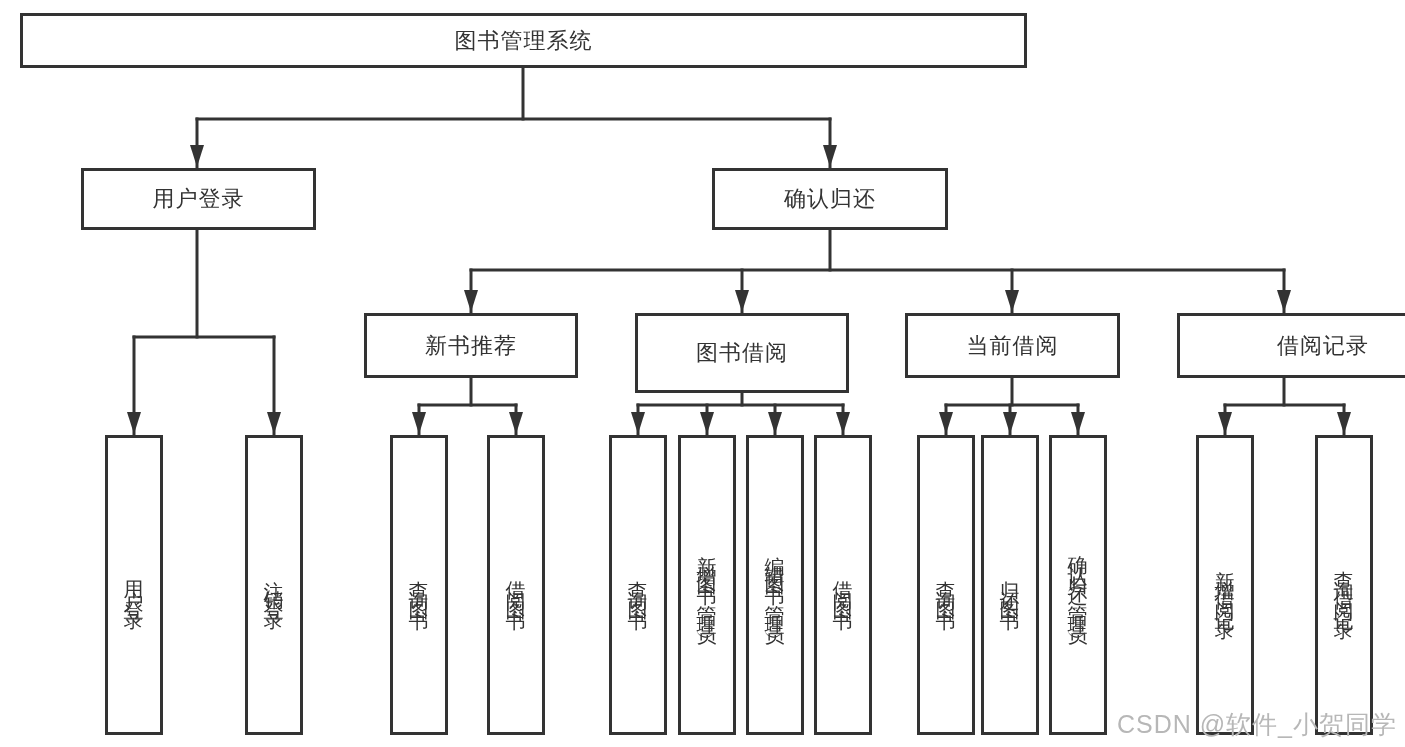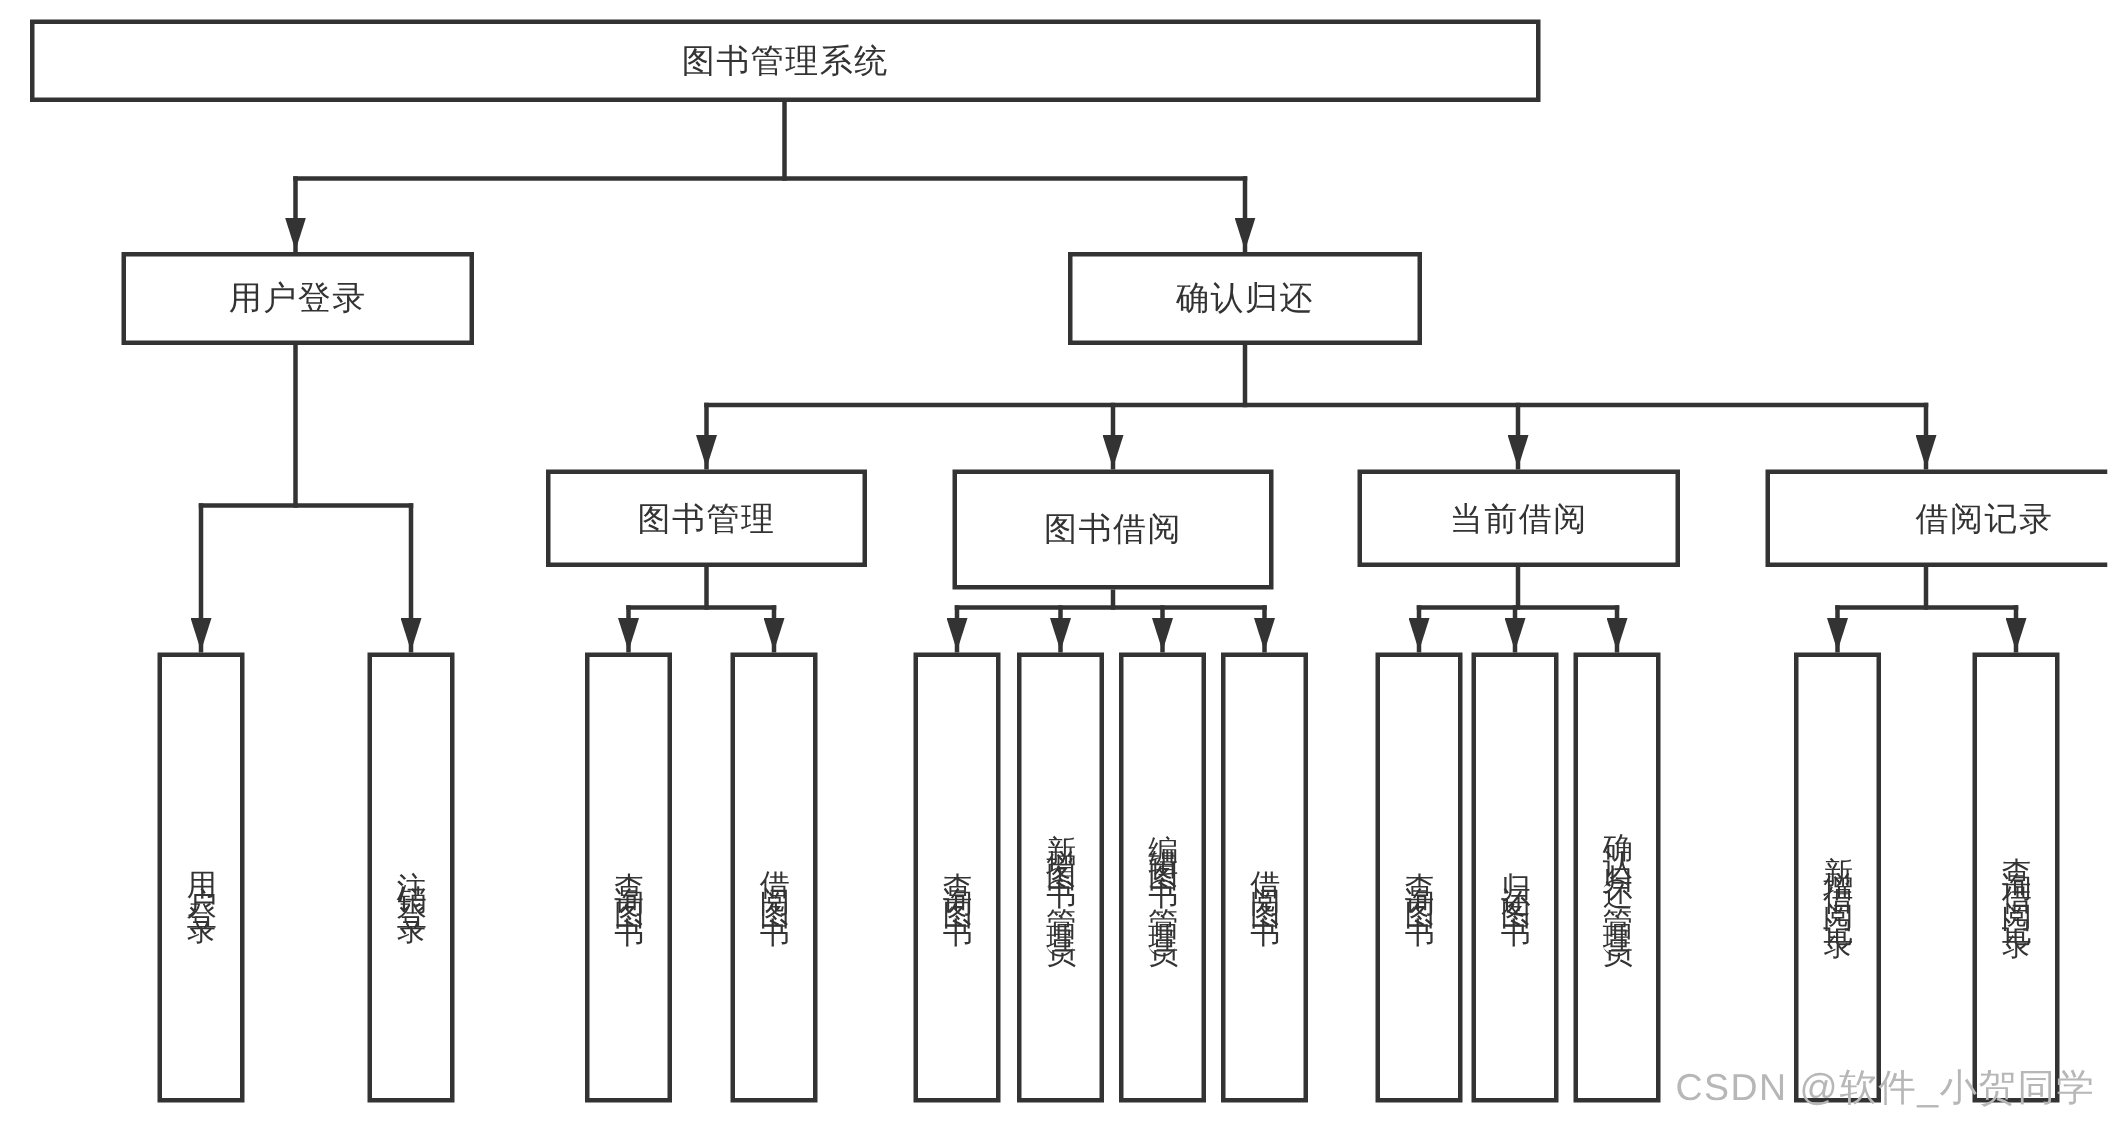--- a/index.html
+++ b/index.html
@@ -111,21 +111,21 @@
       <line x1="1225" y1="405" x2="1225" y2="434" marker-end="url(#arrow)"></line>
       <line x1="1344" y1="405" x2="1344" y2="434" marker-end="url(#arrow)"></line>
     </g>
   </svg>
 
   <div class="node h" style="left:20px; top:13px; width:1007px; height:55px;">图书管理系统</div>
 
   <div class="node h" style="left:81px; top:168px; width:235px; height:62px;">用户登录</div>
   <div class="node h" style="left:712px; top:168px; width:236px; height:62px;">确认归还</div>
 
-  <div class="node h" style="left:364px; top:313px; width:214px; height:65px;">图书管理</div>
+  <div class="node h" style="left:364px; top:313px; width:214px; height:65px;">新书推荐</div>
   <div class="node h" style="left:635px; top:313px; width:214px; height:80px;">图书借阅</div>
   <div class="node h" style="left:905px; top:313px; width:215px; height:65px;">当前借阅</div>
   <div class="node h" style="left:1177px; top:313px; width:257px; height:65px;padding-left:35px;">借阅记录</div>
 
   <div class="node v" style="left:105px;">用户登录</div>
   <div class="node v" style="left:245px;">注销登录</div>
 
   <div class="node v" style="left:390px;">查询图书</div>
   <div class="node v" style="left:487px;">借阅图书</div>
 

